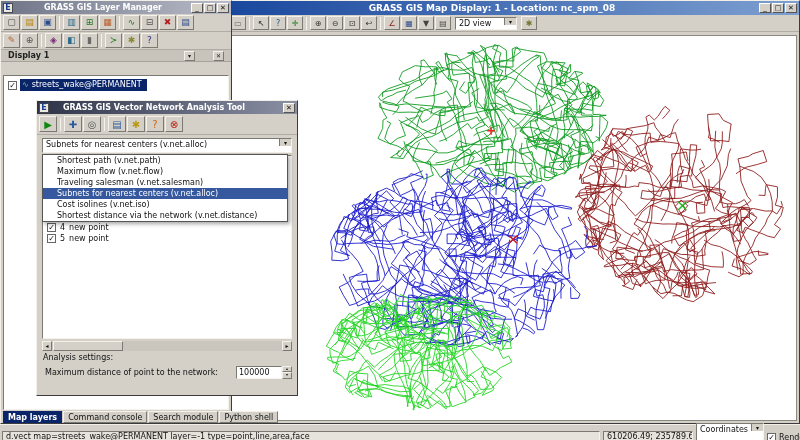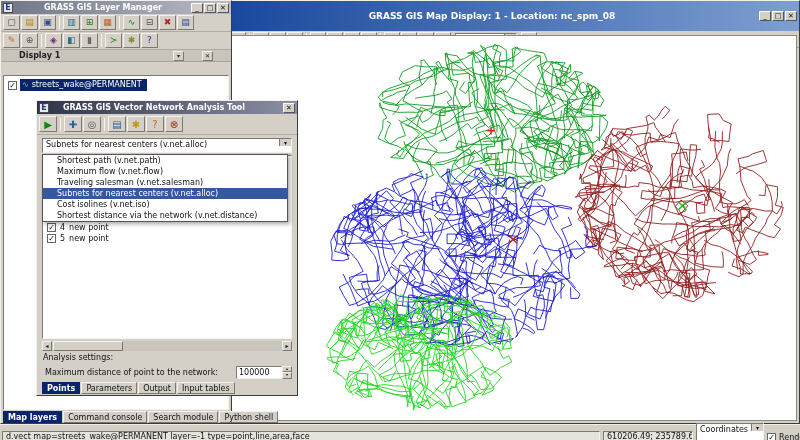--- a/index.html
+++ b/index.html
@@ -23,21 +23,21 @@
   .menubar{display:flex;height:12px;align-items:center;font-size:8px;padding:0 2px;background:#d4d0c8;
            border-bottom:1px solid #b8b4ac}
   .menu{padding:0 3px;white-space:nowrap}
   .tbar{display:flex;align-items:center;gap:1px;padding:1px 2px;height:18px;background:#d4d0c8;
         border-bottom:1px solid #b0aca4}
   .tbtn{width:17px;height:15px;display:flex;align-items:center;justify-content:center;
         background:#d4d0c8;border:1px solid;border-color:#f5f2ec #7a7a72 #7a7a72 #f5f2ec;
         font-size:9px;line-height:9px;cursor:default}
   .tsep{width:1px;height:13px;background:#8a8a82;border-right:1px solid #f5f2ec;margin:0 2px}
   .displaybar{height:12px;background:#c8c4bc;display:flex;align-items:center;gap:18px;
-              font-size:8px;font-weight:bold;color:#222;padding:0 18px;border-bottom:1px solid #a8a49c}
+              font-size:8px;font-weight:bold;color:#222;padding:0 7px;border-bottom:1px solid #a8a49c}
   .dbarbtn{width:11px;height:10px;margin-left:auto;background:#d4d0c8;border:1px solid;
            border-color:#f5f2ec #7a7a72 #7a7a72 #f5f2ec;font-size:6px;line-height:8px;text-align:center;font-weight:normal}
   .dbarbtn+.dbarbtn{margin-left:0}
   .cb{width:9px;height:9px;background:#fff;border:1px solid #666;font-size:8px;line-height:8px;
       text-align:center;color:#111;flex:0 0 auto}
   .tabsrow{position:absolute;left:0;right:0;bottom:0;height:13px;display:flex;align-items:flex-end;
            gap:1px;padding:0 2px;font-size:8px}
   .tab{padding:0 4px;background:#d4d0c8;border:1px solid;border-color:#f5f2ec #7a7a72 #7a7a72 #f5f2ec;
        height:12px;line-height:11px;white-space:nowrap}
   .tab.active{background:#0a246a;color:#fff;border-color:#0a246a;font-weight:bold}
@@ -52,21 +52,21 @@
   
   .lm-win{left:0;top:0;width:232px;height:424px;z-index:5}
   .layerarea{position:absolute;left:2px;right:2px;top:74px;bottom:13px;background:#fff;
              border:1px solid;border-color:#7a7a72 #f5f2ec #f5f2ec #7a7a72;overflow:hidden}
   .layerrow{display:flex;align-items:center;gap:3px;margin:3px 0 0 4px;height:12px;font-size:8px}
   .sel-hl{background:#0a246a;color:#fff;display:flex;align-items:center;gap:3px;
           padding:0 5px 0 2px;height:12px;line-height:12px}
 
   
   .map-win{left:210px;top:0;width:590px;height:424px;z-index:1}
-  .map-win .titlebar{height:30px}
+  .map-win .titlebar{height:14px}
   .map-win .titletext{font-size:9px;line-height:16px}
   .map-win .tbar{height:17px}
   .map-win .tbtn{width:16px;height:14px;font-size:8px}
   .canvas{position:absolute;left:2px;right:2px;top:34px;bottom:2px;background:#fff;
           border:1px solid #8a8a82;overflow:hidden}
   .canvas svg{position:absolute;left:0;top:0;width:100%;height:100%}
   .viewcombo{width:62px;margin:0 3px}
 
   
   .dlg-win{left:36px;top:100px;width:262px;height:296px;z-index:10}
@@ -273,26 +273,20 @@
       <span>Maximum distance of point to the network:</span>
       <span class="spinner">
         <span class="spinval">100000</span>
         <span class="spinbtns">
           <span class="spb">▴</span>
           <span class="spb">▾</span>
         </span>
       </span>
     </div>
 
-    <div class="dlgtabs">
-      <span class="tab active">Points</span>
-      <span class="tab">Parameters</span>
-      <span class="tab">Output</span>
-      <span class="tab">Input tables</span>
-    </div>
   </div>
 
   <div class="bottombar">
     <span class="sunken cmdfield">d.vect map=streets_wake@PERMANENT layer=-1 type=point,line,area,face</span>
     <span class="sunken coordsbox">610206.49; 235789.69</span>
     <span class="combo modecombo">
       <span class="cval">Coordinates</span>
       <span class="cbtn">▾</span>
     </span>
     <span class="render">

